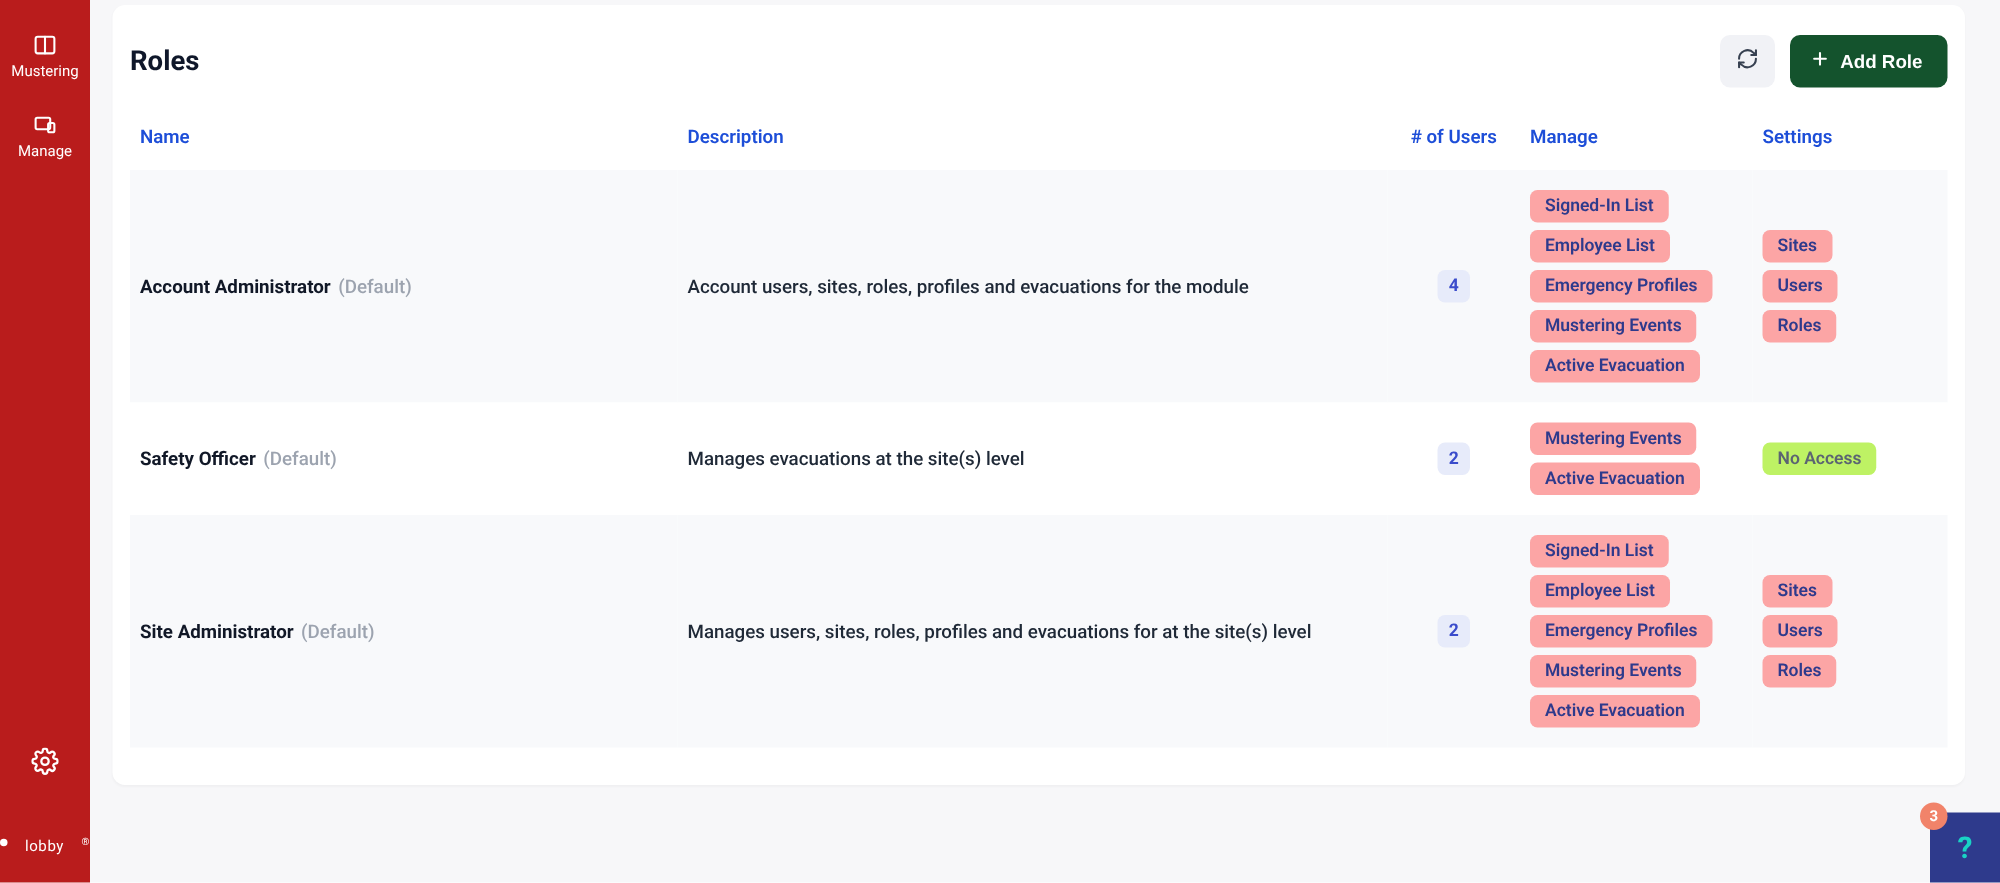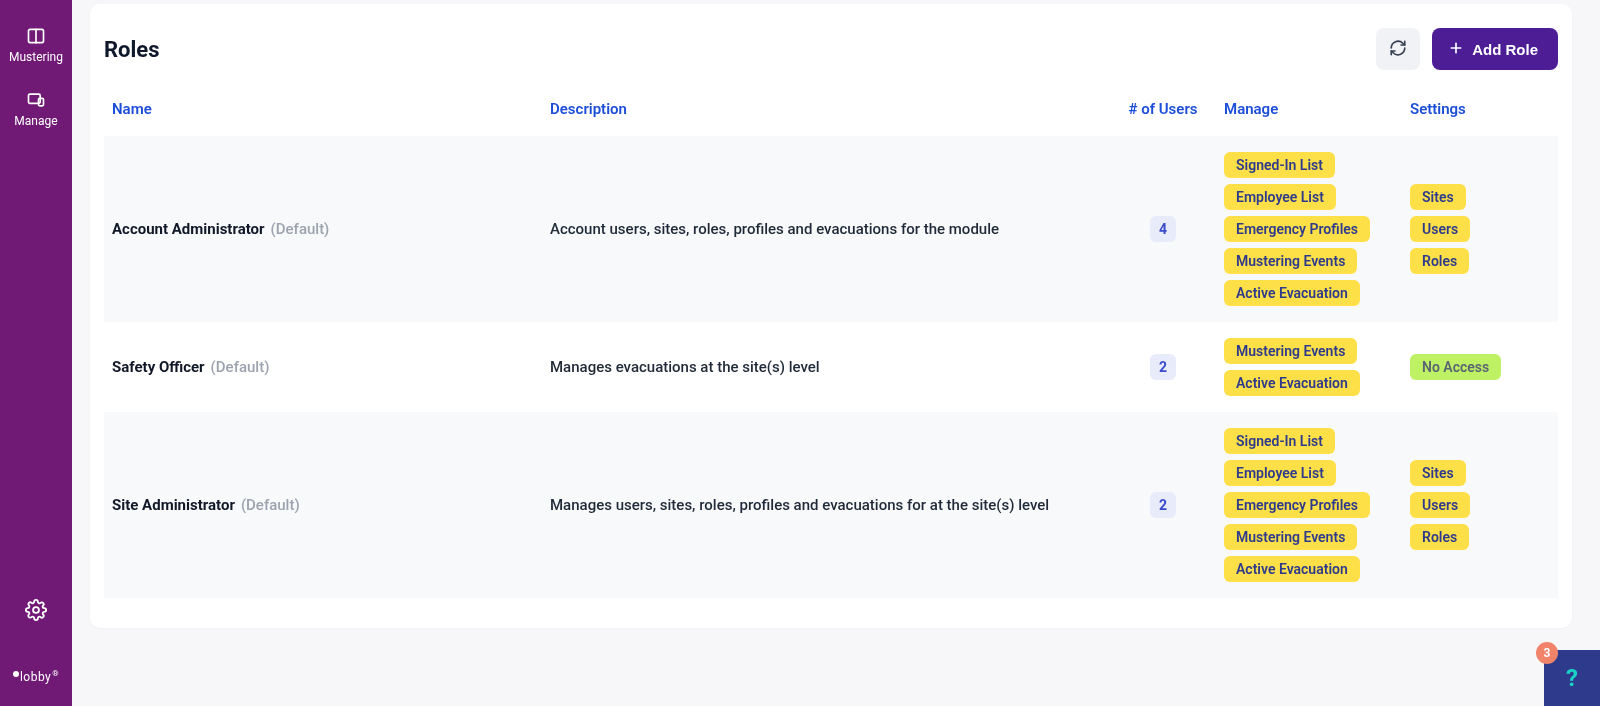--- a/index.html
+++ b/index.html
@@ -14,21 +14,21 @@
     overflow: hidden;
     position: relative;
   }
 
   
   .sidebar {
     position: absolute;
     left: 0; top: 0;
     width: 72px;
     height: 100%;
-    background: #701a75;
+    background: #b91c1c;
     display: flex;
     flex-direction: column;
     align-items: center;
     padding-top: 26px;
     color: #ffffff;
   }
   .sidebar .nav-item {
     width: 72px;
     display: flex;
     flex-direction: column;
@@ -50,21 +50,21 @@
     cursor: pointer;
   }
   .sidebar .gear svg { stroke: #ffffff; }
   .sidebar .brand {
     margin-bottom: 22px;
     color: #ffffff;
     font-size: 12px;
     letter-spacing: 0.5px;
     display: flex;
     align-items: center;
-    gap: 1px;
+    gap: 14px;
   }
   .sidebar .brand .dot {
     width: 6px; height: 6px; border-radius: 50%;
     background: #ffffff;
     display: inline-block;
     transform: translateY(-3px);
   }
 
   
   .main {
@@ -107,21 +107,21 @@
     border: none;
   }
   .btn-refresh {
     width: 44px;
     background: #f1f2f6;
     color: #4b5563;
   }
   .btn-refresh svg { stroke: #374151; }
   .btn-add {
     padding: 0 20px 0 16px;
-    background: #4c1d95;
+    background: #14532d;
     color: #ffffff;
     gap: 8px;
   }
   .btn-add svg { stroke: #ffffff; }
 
   
   .table {
     width: 100%;
     border-collapse: collapse;
     table-layout: fixed;
@@ -173,21 +173,21 @@
     flex-direction: column;
     gap: 6px;
     align-items: flex-start;
   }
   .tag {
     display: inline-flex;
     align-items: center;
     height: 26px;
     padding: 0 12px;
     border-radius: 6px;
-    background: #fde047;
+    background: #fca5a5;
     color: #2e3a8c;
     font-weight: 600;
     font-size: 14px;
     white-space: nowrap;
   }
   .tag.gray {
     background: #bef264;
     color: #5b6472;
   }
 

